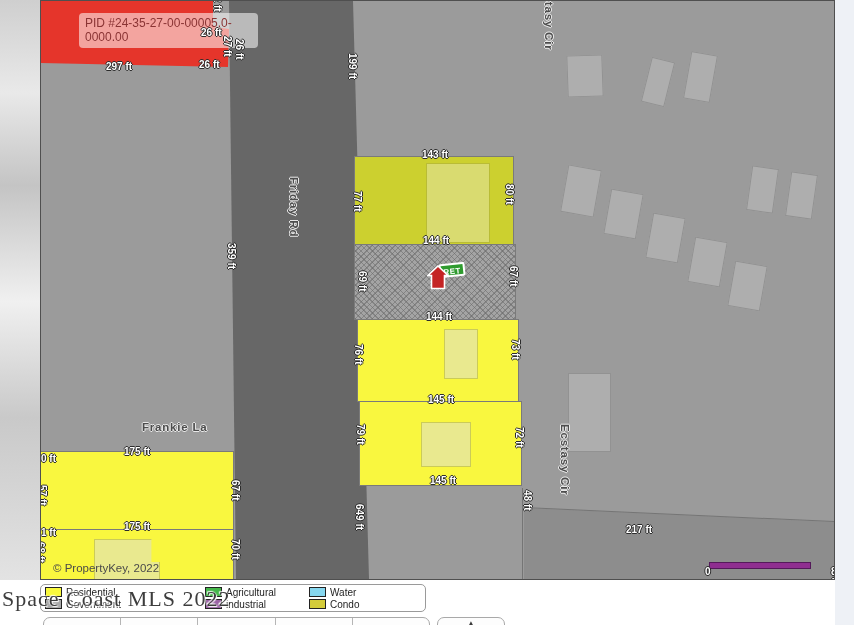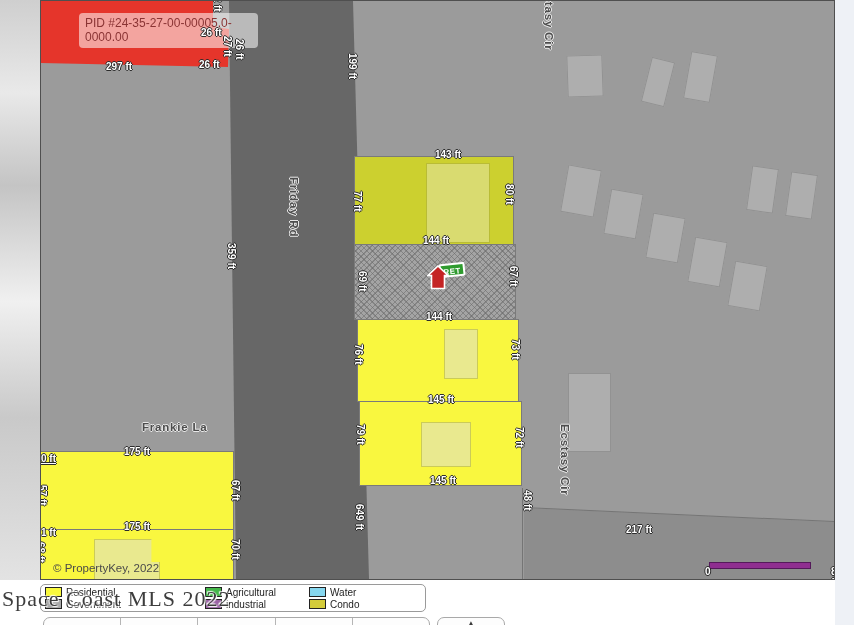--- a/index.html
+++ b/index.html
@@ -137,28 +137,28 @@
   </div>
 
   <div class="street v" style="left:259px;top:176px;">Friday Rd</div>
   <div class="street" style="left:101px;top:420px;">Frankie La</div>
   <div class="street v" style="left:514px;top:-22px;">Ecstasy Cir</div>
   <div class="street v" style="left:530px;top:423px;">Ecstasy Cir</div>
 
   <div class="m" style="left:65px;top:60px;">297 ft</div>
   <div class="m" style="left:160px;top:26px;">26 ft</div>
   <div class="m" style="left:158px;top:58px;">26 ft</div>
-  <div class="m" style="left:394px;top:148px;">143 ft</div>
+  <div class="m" style="left:381px;top:148px;">143 ft</div>
   <div class="m" style="left:382px;top:234px;">144 ft</div>
   <div class="m" style="left:385px;top:310px;">144 ft</div>
   <div class="m" style="left:387px;top:393px;">145 ft</div>
   <div class="m" style="left:389px;top:474px;">145 ft</div>
   <div class="m" style="left:83px;top:445px;">175 ft</div>
   <div class="m" style="left:83px;top:520px;">175 ft</div>
-  <div class="m" style="left:0px;top:452px;text-decoration:underline;">0 ft</div>
+  <div class="m" style="left:0px;top:452px;">0 ft</div>
   <div class="m" style="left:0px;top:526px;">1 ft</div>
   <div class="m" style="left:585px;top:523px;">217 ft</div>
 
   <div class="m mv" style="left:204px;top:38px;">26 ft</div>
   <div class="m mv" style="left:192px;top:35px;">27 ft</div>
   <div class="m mv" style="left:182px;top:-10px;">72 ft</div>
   <div class="m mv" style="left:317px;top:52px;">199 ft</div>
   <div class="m mv" style="left:196px;top:242px;">359 ft</div>
   <div class="m mv" style="left:322px;top:190px;">77 ft</div>
   <div class="m mv" style="left:474px;top:183px;">80 ft</div>

